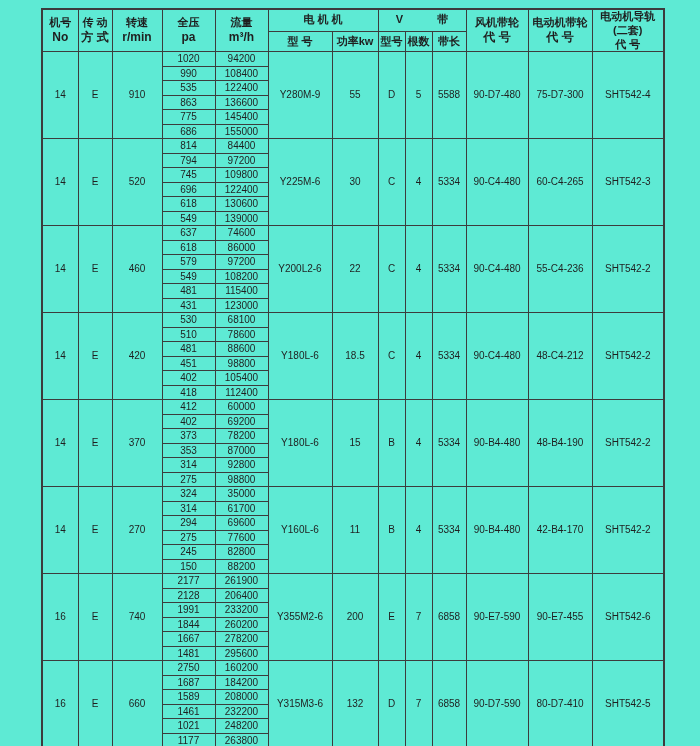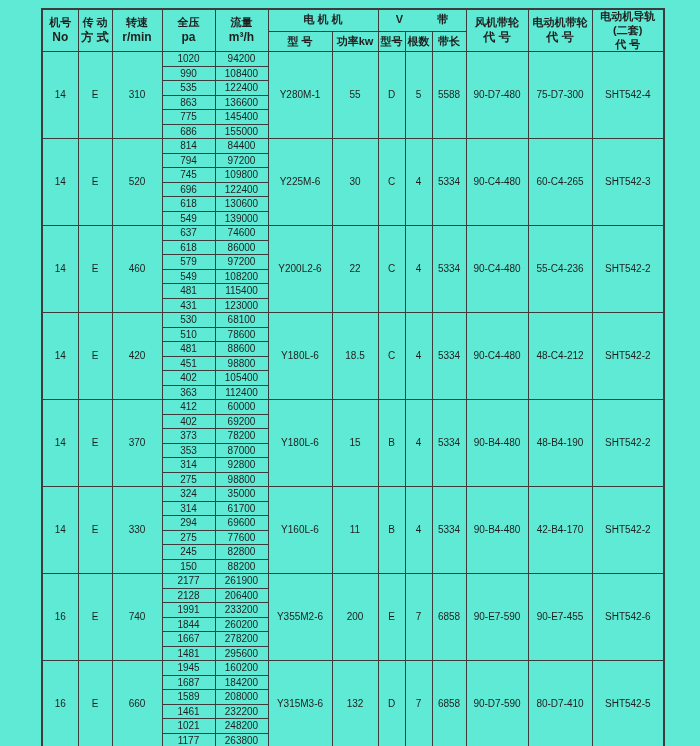--- a/index.html
+++ b/index.html
@@ -129,24 +129,24 @@
         <th>功率kw</th>
         <th>型号</th>
         <th>根数</th>
         <th>带长</th>
       </tr>
     </thead>
     <tbody>
         <tr>
           <td rowspan="6">14</td>
           <td rowspan="6">E</td>
-          <td rowspan="6">310</td>
+          <td rowspan="6">910</td>
           <td>1020</td>
           <td>94200</td>
-          <td rowspan="6">Y280M-1</td>
+          <td rowspan="6">Y280M-9</td>
           <td rowspan="6">55</td>
           <td rowspan="6">D</td>
           <td rowspan="6">5</td>
           <td rowspan="6">5588</td>
           <td rowspan="6">90-D7-480</td>
           <td rowspan="6">75-D7-300</td>
           <td rowspan="6">SHT542-4</td>
         </tr>
         <tr>
           <td>990</td>
@@ -263,21 +263,21 @@
         </tr>
         <tr>
           <td>451</td>
           <td>98800</td>
         </tr>
         <tr>
           <td>402</td>
           <td>105400</td>
         </tr>
         <tr>
-          <td>363</td>
+          <td>418</td>
           <td>112400</td>
         </tr>
         <tr>
           <td rowspan="6">14</td>
           <td rowspan="6">E</td>
           <td rowspan="6">370</td>
           <td>412</td>
           <td>60000</td>
           <td rowspan="6">Y180L-6</td>
           <td rowspan="6">15</td>
@@ -304,21 +304,21 @@
           <td>314</td>
           <td>92800</td>
         </tr>
         <tr>
           <td>275</td>
           <td>98800</td>
         </tr>
         <tr>
           <td rowspan="6">14</td>
           <td rowspan="6">E</td>
-          <td rowspan="6">330</td>
+          <td rowspan="6">270</td>
           <td>324</td>
           <td>35000</td>
           <td rowspan="6">Y160L-6</td>
           <td rowspan="6">11</td>
           <td rowspan="6">B</td>
           <td rowspan="6">4</td>
           <td rowspan="6">5334</td>
           <td rowspan="6">90-B4-480</td>
           <td rowspan="6">42-B4-170</td>
           <td rowspan="6">SHT542-2</td>
@@ -375,21 +375,21 @@
           <td>278200</td>
         </tr>
         <tr>
           <td>1481</td>
           <td>295600</td>
         </tr>
         <tr>
           <td rowspan="6">16</td>
           <td rowspan="6">E</td>
           <td rowspan="6">660</td>
-          <td>1945</td>
+          <td>2750</td>
           <td>160200</td>
           <td rowspan="6">Y315M3-6</td>
           <td rowspan="6">132</td>
           <td rowspan="6">D</td>
           <td rowspan="6">7</td>
           <td rowspan="6">6858</td>
           <td rowspan="6">90-D7-590</td>
           <td rowspan="6">80-D7-410</td>
           <td rowspan="6">SHT542-5</td>
         </tr>

